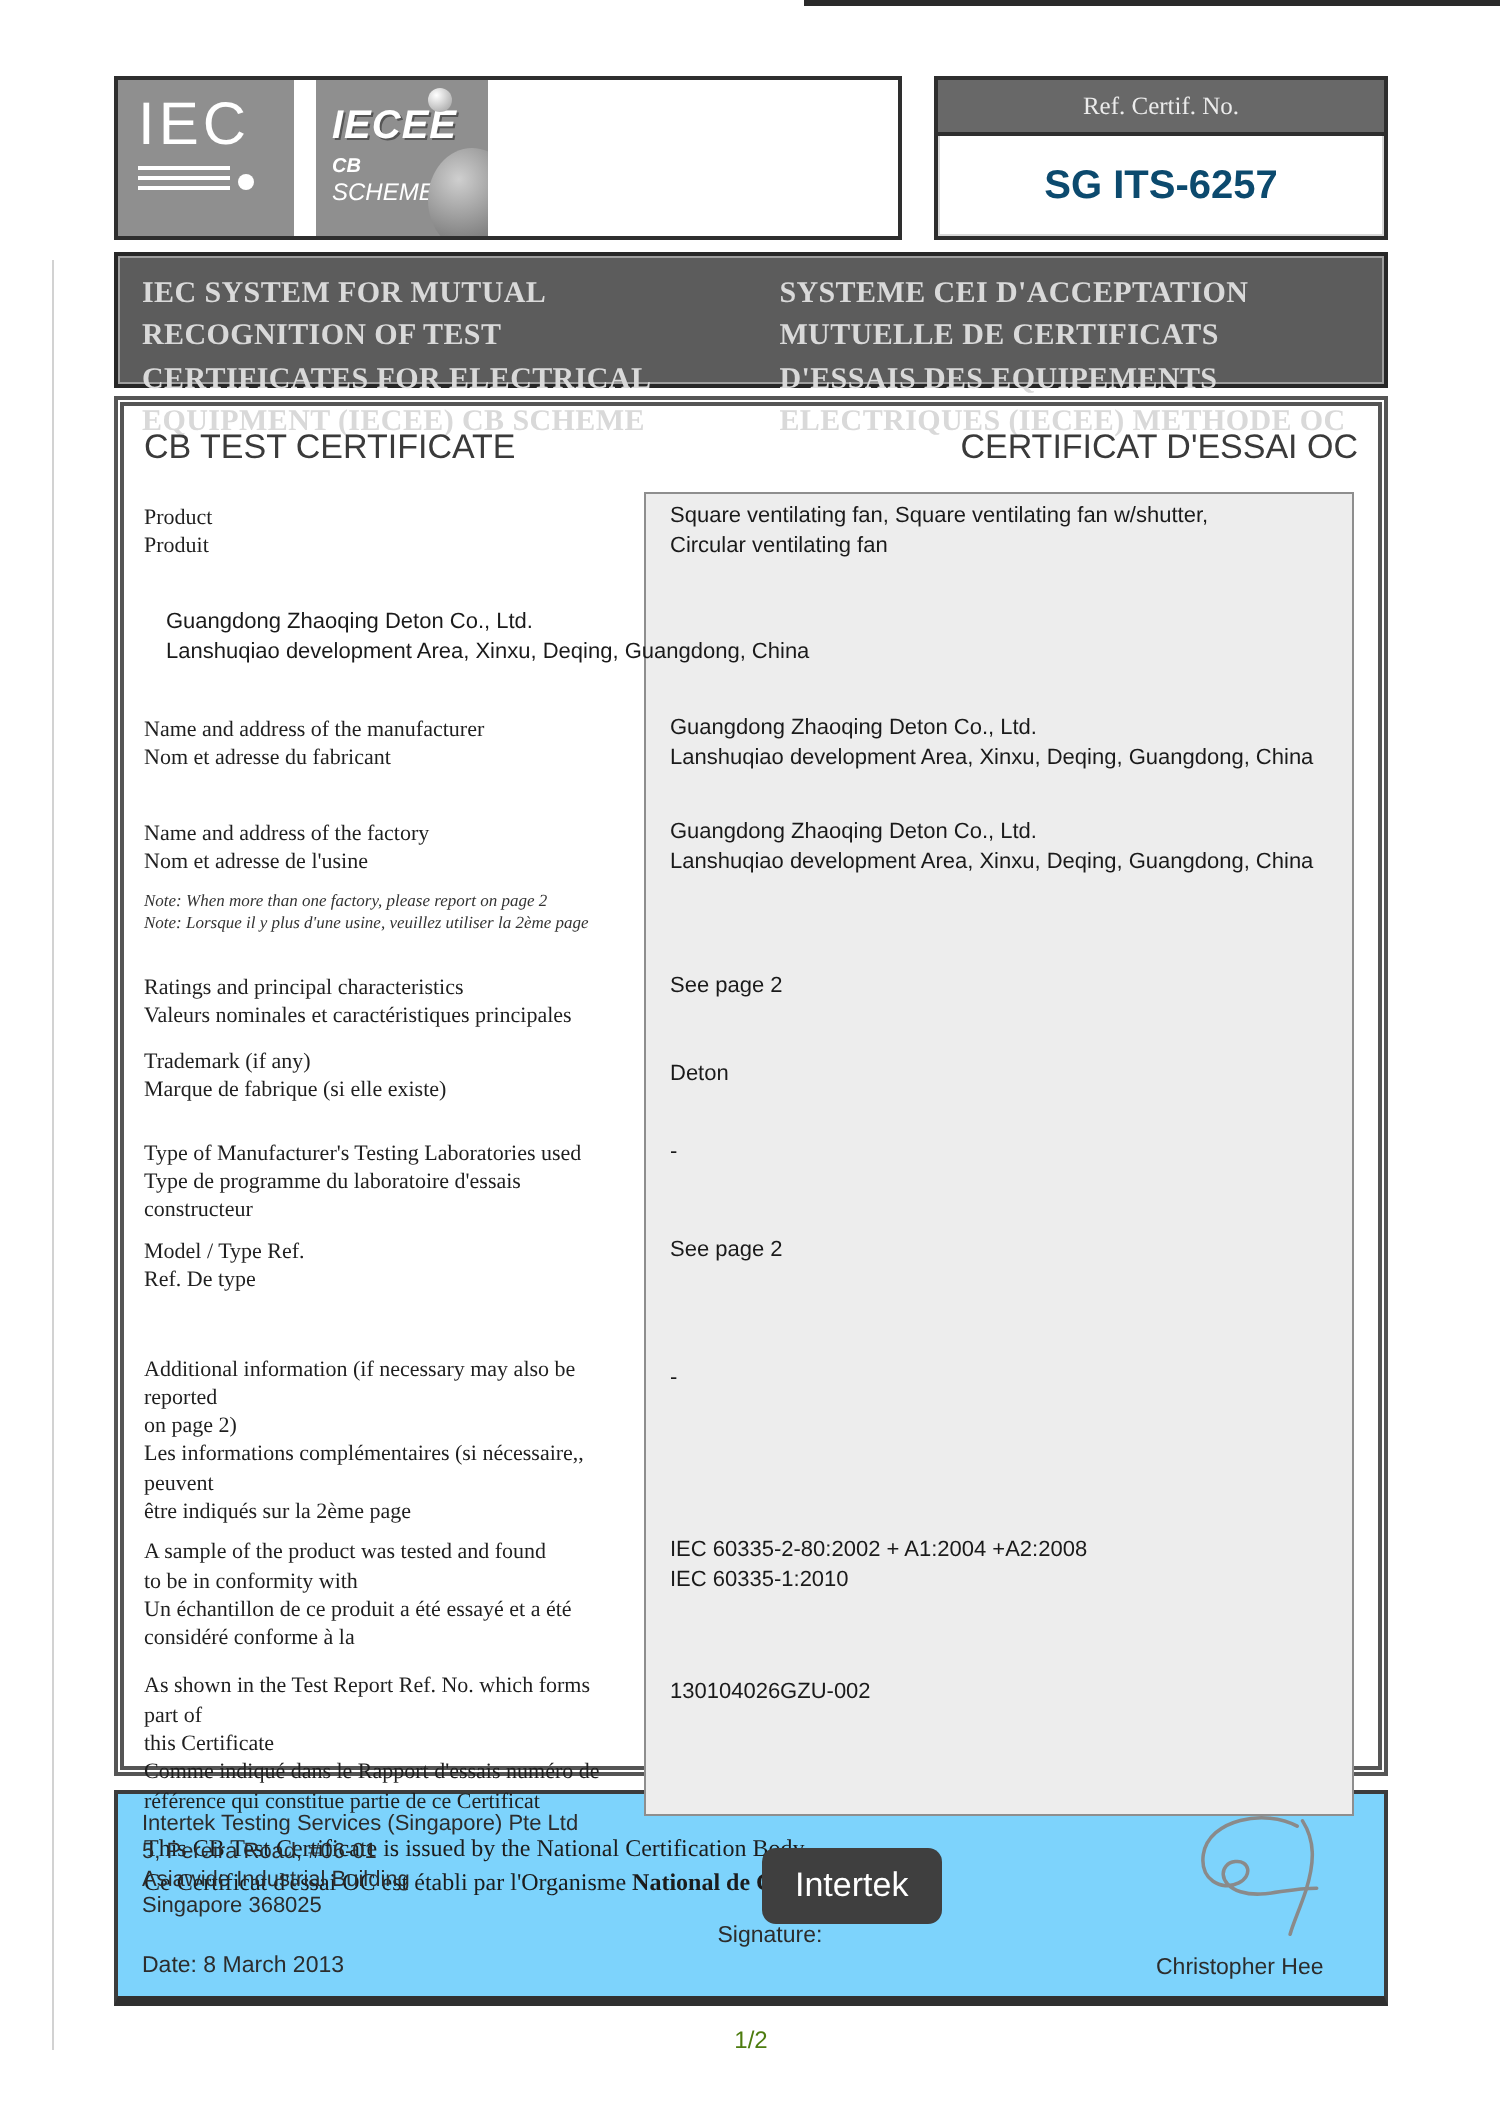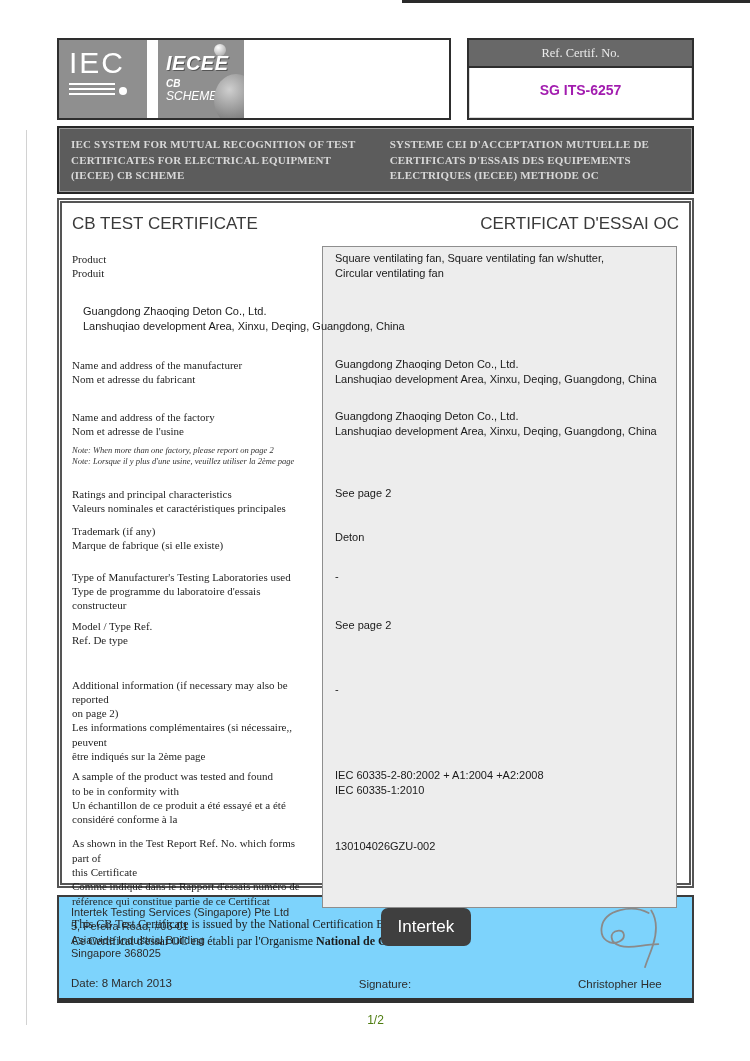--- a/index.html
+++ b/index.html
@@ -29,27 +29,27 @@
   .iecee-scheme { font-size:12px; font-weight:normal; font-style:italic; }
   .iecee-ball { position:absolute; right:-14px; bottom:-8px; width:44px; height:52px; border-radius:50%;
                 background:radial-gradient(circle at 35% 30%, #cfcfcf, #7c7c7c 70%); }
   .iecee-dot { position:absolute; top:4px; right:18px; width:12px; height:12px; border-radius:50%;
                background:radial-gradient(circle at 35% 30%, #fff, #9a9a9a); }
   .hdr-left-fill { flex:1; background:#fff; }
   .ref-box { width:227px; border:2px solid #2e2e2e; box-shadow: inset 0 0 0 1px #d8d8d8; background:#fff; }
   .ref-head { background:#686868; color:#ececec; text-align:center; font-size:12.5px;
               padding:6px 0 5px; border-bottom:2px solid #2e2e2e; }
   .ref-val { text-align:center; font-family:"Liberation Sans", sans-serif; font-weight:bold;
-             font-size:14px; color:#a21caf; padding-top:14px; }
+             font-size:20px; color:#0c4a6e; padding-top:14px; }
 
   
   .banner { margin-top:6px; height:68px; background:#5c5c5c; border:2px solid #272727;
             box-shadow: inset 0 0 0 1px #9e9e9e; display:flex; justify-content:space-between;
             padding:9px 14px 0 12px; }
-  .banner div { width:47.5%; color:#d9d9d9; font-weight:bold; font-size:11px; line-height:1.42;
+  .banner div { width:47.5%; color:#d9d9d9; font-weight:bold; font-size:15px; line-height:1.42;
                 letter-spacing:.2px; }
 
   
   .mainbox { margin-top:4px; height:690px; border:5px double #555; background:#fff; padding:9px 8px 0 8px; }
   .titles { display:flex; justify-content:space-between; font-family:"Liberation Sans", sans-serif;
             font-size:17px; color:#3a3a3a; padding:2px 2px 0 2px; height:34px; }
   .rows { position:relative; }
   .values-panel { position:absolute; left:252px; right:4px; top:0; bottom:0;
                   background:#ededed; border:1px solid #8e8e8e; }
   .row { position:relative; display:flex; z-index:1; }
@@ -58,21 +58,21 @@
   .lbl .notes-line { font-size:8.5px; font-style:italic; color:#333; }
   .val { flex:1; padding:5px 10px 0 13px; font-family:"Liberation Sans", sans-serif;
          font-size:11px; line-height:1.35; color:#1a1a1a; white-space:pre-line; }
   .statement { padding:8px 2px 0 2px; font-size:12px; line-height:1.45; color:#1c1c1c; }
 
   
   .footer { margin-top:7px; height:108px; background:#7dd3fc; border:2px solid #3c3c3c;
             border-bottom:5px solid #303030; display:flex; padding:9px 12px 8px 12px; }
   .f-left { width:300px; display:flex; flex-direction:column; justify-content:space-between;
             font-family:"Liberation Sans", sans-serif; font-size:11px; line-height:1.25; color:#2c2c2c; }
-  .f-mid { width:140px; display:flex; flex-direction:column; justify-content:space-between;
+  .f-mid { width:140px; display:flex; flex-direction:column; justify-content:center;
            align-items:center; }
   .f-right { flex:1; display:flex; flex-direction:column; justify-content:space-between;
              padding-left:85px; }
   .intertek-logo { width:90px; height:38px; background:#3f3f3f; border-radius:7px; color:#fff;
                    font-family:"Liberation Sans", sans-serif; font-size:17px; display:flex;
                    align-items:center; justify-content:center; margin-top:2px; }
   .f-bottom-text { font-family:"Liberation Sans", sans-serif; font-size:11.5px; color:#2c2c2c; }
   .f-mid .f-bottom-text { align-self:flex-start; }
   .sig-svg { margin-left:2px; }
 

